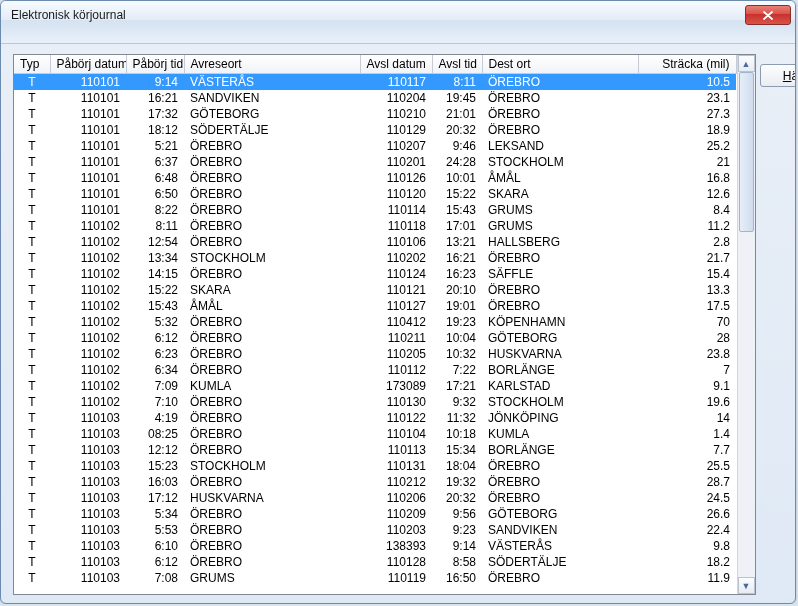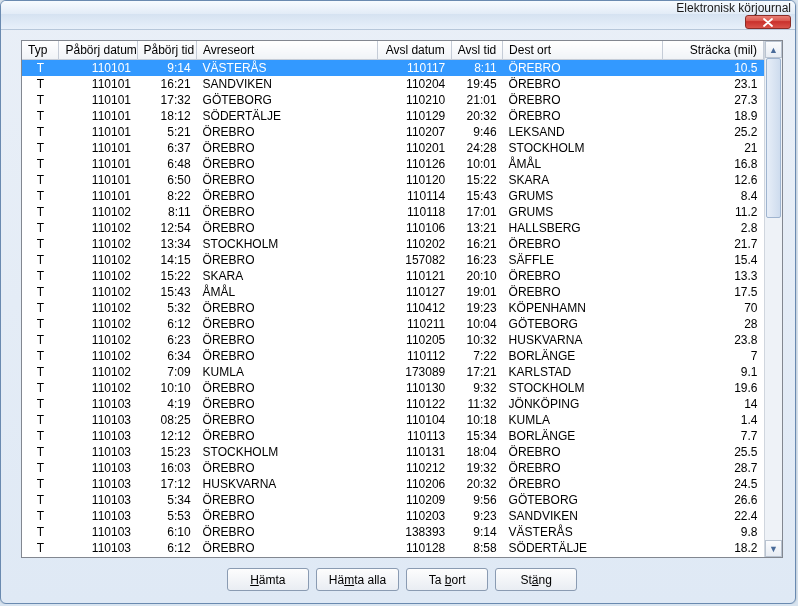--- a/index.html
+++ b/index.html
@@ -20,23 +20,22 @@
     display: flex;
     flex-direction: column;
     overflow: hidden;
     box-sizing: border-box;
   }
   .titlebar {
     height: 28px;
     background: linear-gradient(to bottom, #f7fbff 0%, #e3ecf7 45%, #d5e2f1 46%, #e8f0fa 100%);
     border-bottom: 1px solid #b7c7da;
     display: flex;
-    align-items: flex-end;
-    padding: 0 4px 0 10px;
-    flex-direction: column;
+    align-items: center;
+    padding: 0 4px 14px 10px;
   }
   .titlebar .title {
     flex: 1;
     color: #1a1a1a;
     font-size: 12px;
   }
   .close-btn {
     width: 44px;
     height: 18px;
     border-radius: 3px;
@@ -46,25 +45,23 @@
     align-items: center;
     justify-content: center;
     color: #fff;
     font-weight: bold;
     font-size: 11px;
     cursor: pointer;
   }
   .close-btn svg { display:block; }
   .content {
     flex: 1;
-    padding: 10px 12px 8px 20px;
+    padding: 10px 12px 8px 12px;
     display: flex;
-    flex-direction: column;
     min-height: 0;
-    align-items: center;
   }
   .grid-wrap {
     flex: 1;
     background: #ffffff;
     border: 1px solid #828790;
     display: flex;
     min-height: 0;
   }
   .grid-body {
     flex: 1;
@@ -313,21 +310,21 @@
                 <td class="right">110202</td>
                 <td class="right">16:21</td>
                 <td>ÖREBRO</td>
                 <td class="right">21.7</td>
               </tr>
               <tr>
                 <td class="center">T</td>
                 <td class="right">110102</td>
                 <td class="right">14:15</td>
                 <td>ÖREBRO</td>
-                <td class="right">157082</td>
+                <td class="right">110124</td>
                 <td class="right">16:23</td>
                 <td>SÄFFLE</td>
                 <td class="right">15.4</td>
               </tr>
               <tr>
                 <td class="center">T</td>
                 <td class="right">110102</td>
                 <td class="right">15:22</td>
                 <td>SKARA</td>
                 <td class="right">110121</td>
@@ -391,21 +388,21 @@
                 <td class="right">7:09</td>
                 <td>KUMLA</td>
                 <td class="right">173089</td>
                 <td class="right">17:21</td>
                 <td>KARLSTAD</td>
                 <td class="right">9.1</td>
               </tr>
               <tr>
                 <td class="center">T</td>
                 <td class="right">110102</td>
-                <td class="right">10:10</td>
+                <td class="right">7:10</td>
                 <td>ÖREBRO</td>
                 <td class="right">110130</td>
                 <td class="right">9:32</td>
                 <td>STOCKHOLM</td>
                 <td class="right">19.6</td>
               </tr>
               <tr>
                 <td class="center">T</td>
                 <td class="right">110103</td>
                 <td class="right">4:19</td>

